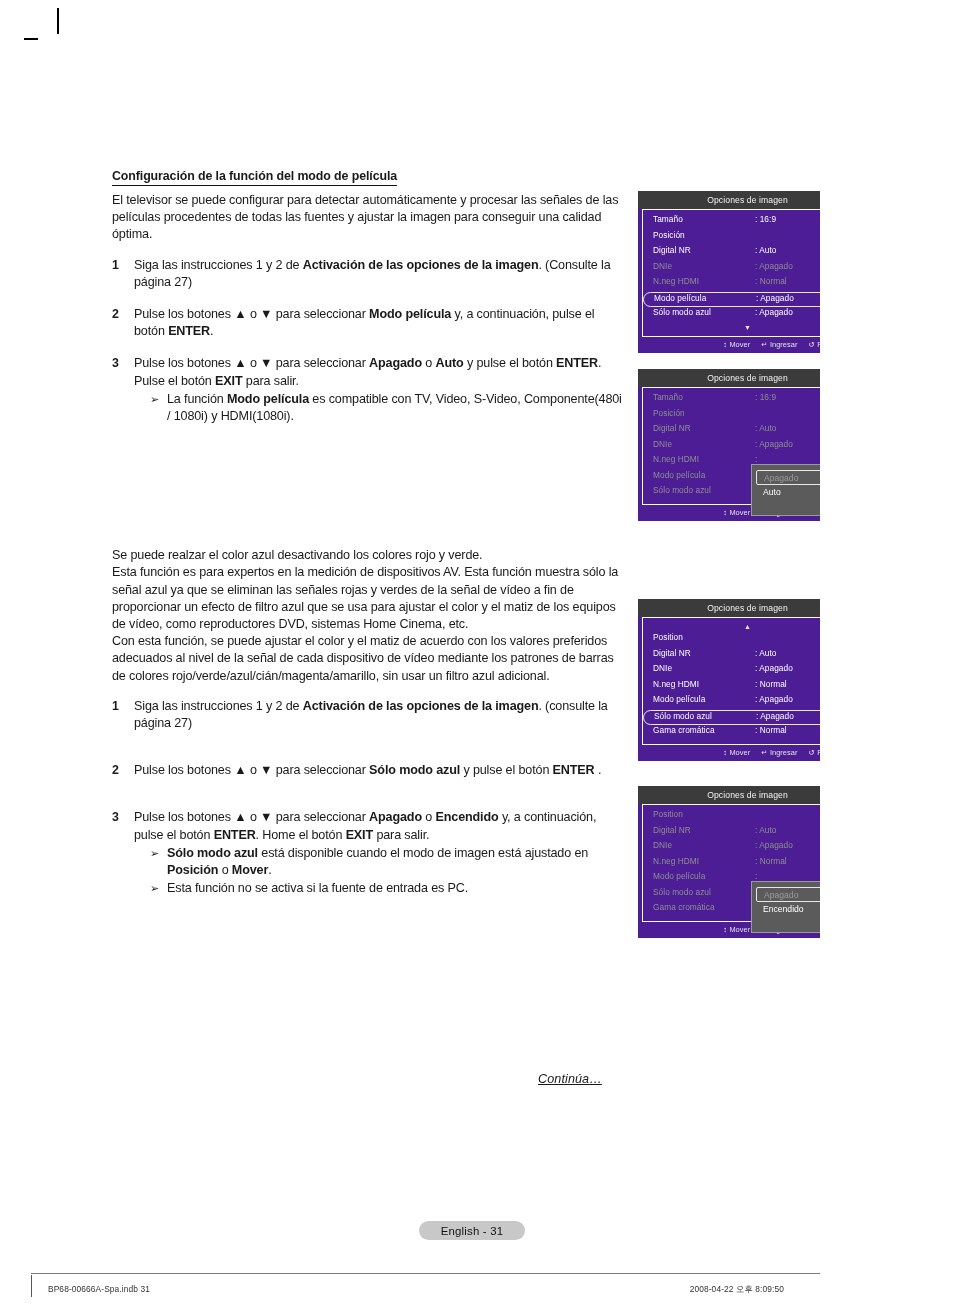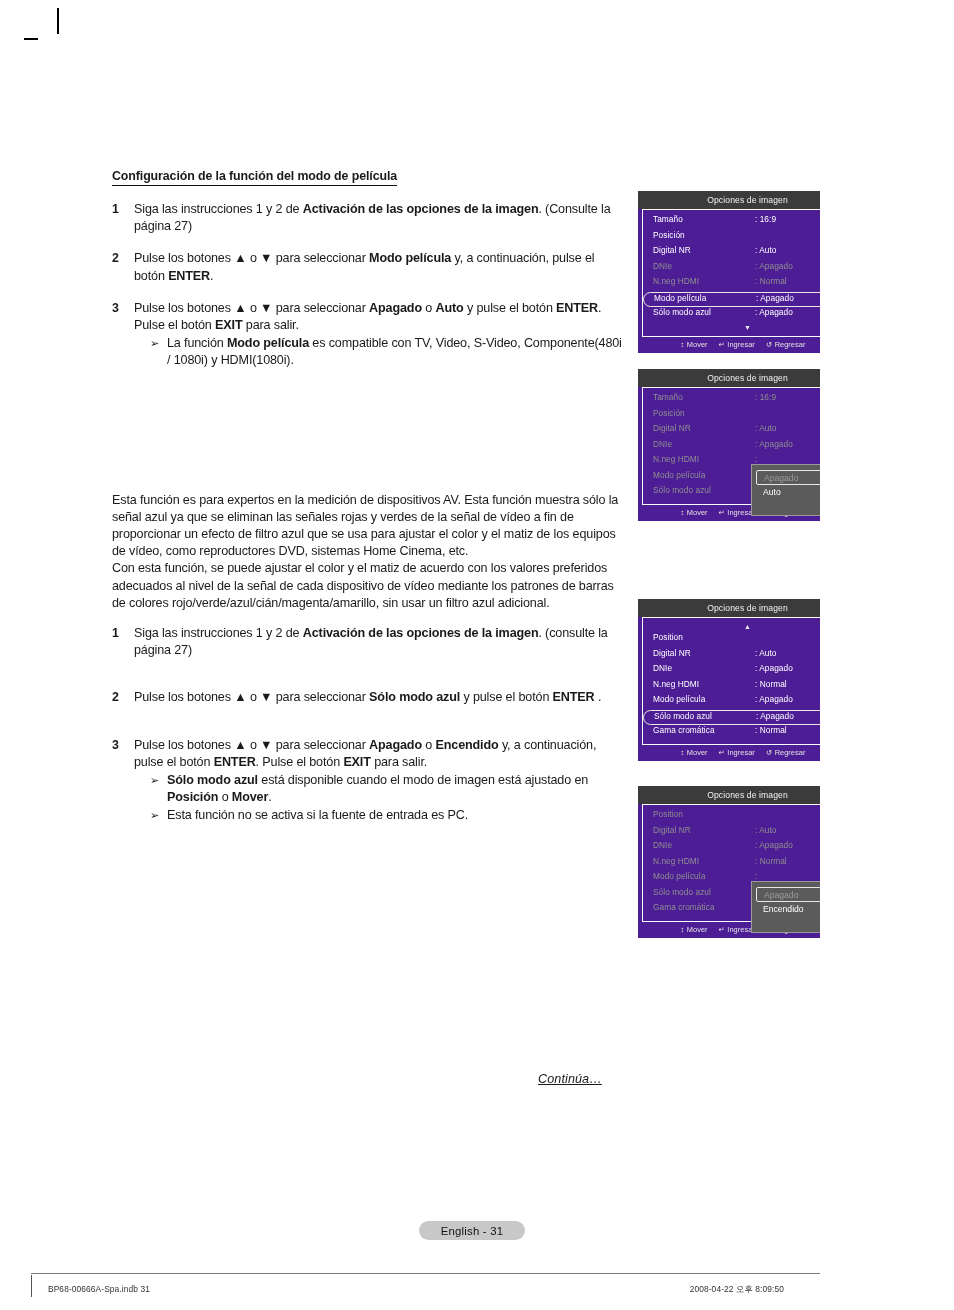--- a/index.html
+++ b/index.html
@@ -201,21 +201,21 @@
   }
   .osd-scroll {
     text-align: center;
     font-size: 7px;
     height: 10px;
     line-height: 10px;
     color: #e6e6e6;
   }
   .osd-foot {
     display: flex;
-    justify-content: center;
+    justify-content: flex-end;
     gap: 11px;
     padding: 3px 9px 4px 0;
     font-size: 7.4px;
     color: #e2e2e2;
     letter-spacing: 0.05px;
   }
   .osd-foot span.fi { margin-right: 2.5px; }
 
   
   .osd-popup {
@@ -247,53 +247,55 @@
 
   <div class="crop crop-v" style="left:57px;top:8px;"></div>
   <div class="crop crop-h" style="left:24px;top:38px;"></div>
   <div class="crop crop-v" style="left:906px;top:8px;"></div>
   <div class="crop crop-h" style="left:919px;top:38px;"></div>
 
   <div class="text-col">
     <div id="sections-host">
         <div>
           <div class="title-wrap"><h2 class="section-title">Configuración de la función del modo de película</h2></div>
+          <p class="para">El televisor se puede configurar para detectar automáticamente y procesar las señales de las películas procedentes de todas las fuentes y ajustar la imagen para conseguir una calidad óptima.</p>
           <div class="steps">
             <div class="step">
               <div class="step-num">1</div>
               <div class="step-body"><span>Siga las instrucciones 1 y 2 de </span><span class="b">Activación de las opciones de la imagen</span><span>. (Consulte la página 27)</span></div>
             </div>
             <div class="step">
               <div class="step-num">2</div>
               <div class="step-body"><span>Pulse los botones ▲ o ▼ para seleccionar </span><span class="b">Modo película</span><span> y, a continuación, pulse el botón </span><span class="b">ENTER</span><span>.</span></div>
             </div>
             <div class="step">
               <div class="step-num">3</div>
               <div class="step-body"><span>Pulse los botones ▲ o ▼ para seleccionar </span><span class="b">Apagado</span><span> o </span><span class="b">Auto</span><span> y pulse el botón </span><span class="b">ENTER</span><span>.</span><br><span>Pulse el botón </span><span class="b">EXIT</span><span> para salir.</span><div class="note">
                   <div class="note-mark">➢</div>
                   <div class="note-body"><span>La función </span><span class="b">Modo película</span><span> es compatible con TV, Video, S-Video, Componente(480i / 1080i) y HDMI(1080i).</span></div>
                 </div></div>
             </div>
           </div>
         </div>
         <div style="margin-top: 122px;">
+          <p class="para">Se puede realzar el color azul desactivando los colores rojo y verde.</p>
           <p class="para">Esta función es para expertos en la medición de dispositivos AV. Esta función muestra sólo la señal azul ya que se eliminan las señales rojas y verdes de la señal de vídeo a fin de proporcionar un efecto de filtro azul que se usa para ajustar el color y el matiz de los equipos de vídeo, como reproductores DVD, sistemas Home Cinema, etc.</p>
           <p class="para">Con esta función, se puede ajustar el color y el matiz de acuerdo con los valores preferidos adecuados al nivel de la señal de cada dispositivo de vídeo mediante los patrones de barras de colores rojo/verde/azul/cián/magenta/amarillo, sin usar un filtro azul adicional.</p>
           <div class="steps">
             <div class="step" style="margin-bottom: 30px;">
               <div class="step-num">1</div>
               <div class="step-body"><span>Siga las instrucciones 1 y 2 de </span><span class="b">Activación de las opciones de la imagen</span><span>. (consulte la página 27)</span></div>
             </div>
             <div class="step" style="margin-bottom: 30px;">
               <div class="step-num">2</div>
               <div class="step-body"><span>Pulse los botones ▲ o ▼ para seleccionar </span><span class="b">Sólo modo azul</span><span> y pulse el botón </span><span class="b">ENTER</span><span> .</span></div>
             </div>
             <div class="step" style="margin-bottom: 30px;">
               <div class="step-num">3</div>
-              <div class="step-body"><span>Pulse los botones ▲ o ▼ para seleccionar </span><span class="b">Apagado</span><span> o </span><span class="b">Encendido</span><span> y, a continuación, pulse el botón </span><span class="b">ENTER</span><span>. Pulse el botón </span><span class="b">EXIT</span><span> para salir.</span><div class="note">
+              <div class="step-body"><span>Pulse los botones ▲ o ▼ para seleccionar </span><span class="b">Apagado</span><span> o </span><span class="b">Encendido</span><span> y, a continuación, pulse el botón </span><span class="b">ENTER</span><span>. Home el botón </span><span class="b">EXIT</span><span> para salir.</span><div class="note">
                   <div class="note-mark">➢</div>
                   <div class="note-body"><span class="b">Sólo modo azul</span><span> está disponible cuando el modo de imagen está ajustado en </span><span class="b">Posición</span><span> o </span><span class="b">Mover</span><span>.</span></div>
                 </div><div class="note">
                   <div class="note-mark">➢</div>
                   <div class="note-body"><span>Esta función no se activa si la fuente de entrada es PC.</span></div>
                 </div></div>
             </div>
           </div>
         </div>
       </div>

